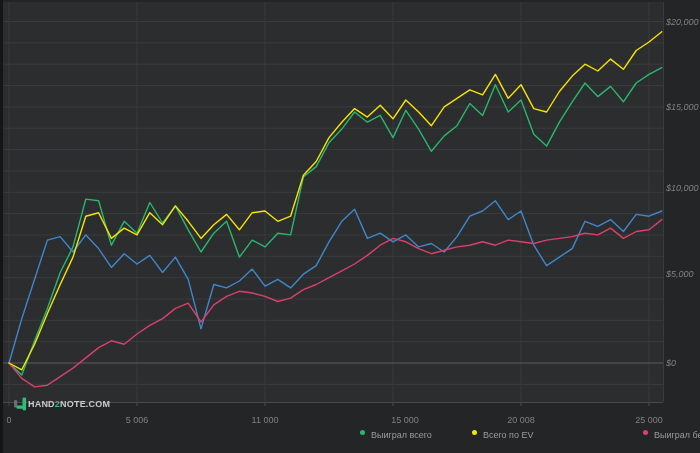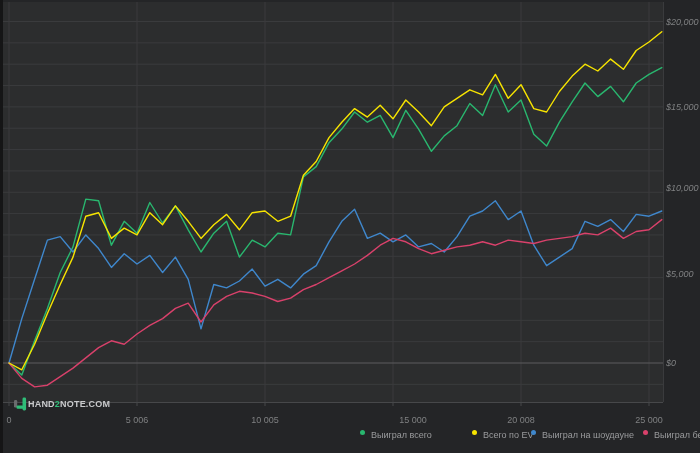--- a/index.html
+++ b/index.html
@@ -74,22 +74,22 @@
     </svg>
 
   <div class="ylab" style="top:16px">$20,000</div>
   <div class="ylab" style="top:101px">$15,000</div>
   <div class="ylab" style="top:182px">$10,000</div>
   <div class="ylab" style="top:268px">$5,000</div>
   <div class="ylab" style="top:357px">$0</div>
 
   <div class="xlab" style="left:-16px">0</div>
   <div class="xlab" style="left:112px">5 006</div>
-  <div class="xlab" style="left:240px">10 005</div>
-  <div class="xlab" style="left:388px">15 000</div>
+  <div class="xlab" style="left:240px">11 000</div>
+  <div class="xlab" style="left:380px">15 000</div>
   <div class="xlab" style="left:496px">20 008</div>
   <div class="xlab" style="left:624px">25 000</div>
 
   <div id="logo">
     <svg width="15" height="15" viewBox="0 0 15 15">
       <rect x="1" y="3" width="3.2" height="7.5" rx="1.2" fill="#6a6c6e"></rect>
       <rect x="9.5" y="0.5" width="3.6" height="13" rx="1.4" fill="#2fbe78"></rect>
       <rect x="3.5" y="8.5" width="7" height="3.2" rx="1.2" fill="#2fbe78"></rect>
     </svg>
     <span id="logo-text"><span>HAND</span><span class="accent">2</span><span>NOTE.COM</span></span>
@@ -97,22 +97,18 @@
 
   <div id="legend">
     <div class="legend-item" style="left:360px">
       <span class="legend-dot" id="dot-0" style="background: rgb(41, 183, 111);"></span>
       <span class="legend-text">Выиграл всего</span>
     </div>
     <div class="legend-item" style="left:472px">
       <span class="legend-dot" id="dot-1" style="background: rgb(247, 228, 0);"></span>
       <span class="legend-text">Всего по EV</span>
     </div>
-    <div class="legend-item" style="left:531px">
-      <span class="legend-dot" id="dot-2" style="background: rgb(63, 135, 204);"></span>
-      <span class="legend-text">Выиграл на шоудауне</span>
-    </div>
     <div class="legend-item" style="left:643px">
       <span class="legend-dot" id="dot-3" style="background: rgb(217, 65, 107);"></span>
       <span class="legend-text">Выиграл без шоудауна</span>
     </div>
   </div>
 </div>
 
 </body></html>

